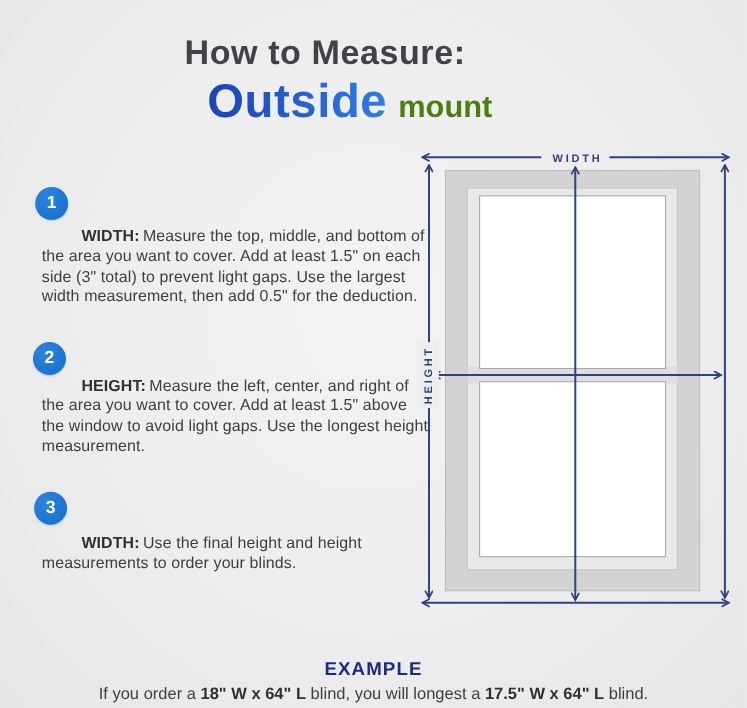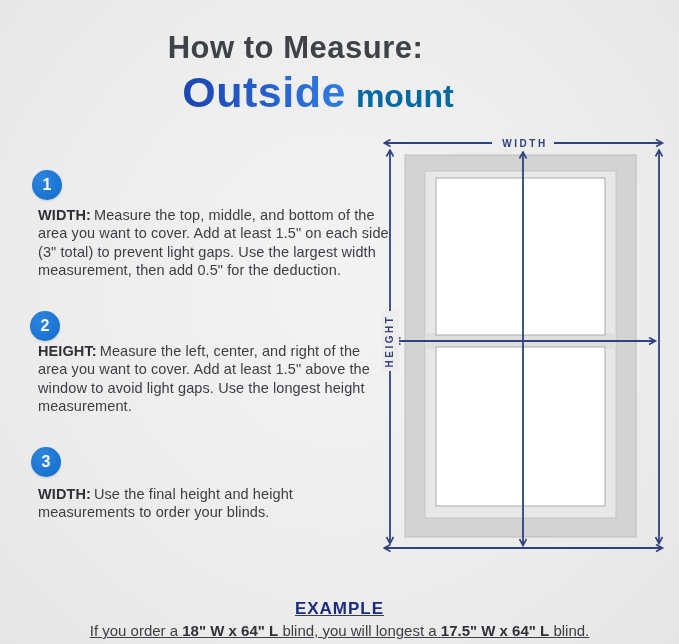--- a/index.html
+++ b/index.html
@@ -15,50 +15,50 @@
   .title-block { position:absolute; top:30px; left:0; width:591px; text-align:center; }
   .title-line1 { font-size:31px; font-weight:700; color:#3f4347; letter-spacing:.5px; }
   .title-line2 { margin-top:2px; }
   .title-highlight {
     font-size:43px; font-weight:800; letter-spacing:.5px;
     background:linear-gradient(90deg,#1c43b4 0%,#2f7de1 100%);
     -webkit-background-clip:text; background-clip:text;
     color:transparent;
     margin-left:45px;
   }
-  .title-suffix { font-size:32px; font-weight:700; color:#0369a1; margin-left:10px; }
+  .title-suffix { font-size:28px; font-weight:700; color:#4d7c0f; margin-left:10px; }
 
   
   .badge {
     position:absolute; width:30px; height:30px; border-radius:50%;
     background:radial-gradient(circle at 35% 30%, #2b84dd, #156ccc);
     color:#fff; font-size:16px; font-weight:700;
     display:flex; align-items:center; justify-content:center;
     box-shadow:0 1px 2px rgba(0,0,0,.15);
   }
   #badge-1 { left:32px; top:170px; }
   #badge-2 { left:30px; top:311px; }
   #badge-3 { left:31px; top:447px; }
 
   .copy {
     position:absolute; left:38px; width:352px;
     font-size:14.5px; line-height:18.4px; color:#3b3e43; letter-spacing:.1px;
   }
   #copy-1 { top:206px; }
   #copy-2 { top:342px; }
   #copy-3 { top:485px; }
-  .lead { font-weight:700; color:#2e3136; margin-right:3px; }
+  .lead { font-weight:700; color:#2e3136; margin-right:3px;margin-left:36px; }
 
   
   .diagram { position:absolute; left:376px; top:131px; width:296px; height:432px; }
   .diagram svg { display:block; }
   .dim-label { font-size:10px; font-weight:700; letter-spacing:2.5px; fill:#31417f; }
 
   
-  .example { position:absolute; top:599px; left:0; width:679px; text-align:center;text-decoration:underline; }
+  .example { position:absolute; top:599px; left:0; width:679px; text-align:center; }
   .example-heading { font-size:17px; font-weight:800; color:#1a2b80; letter-spacing:1px; }
   .example-sentence { margin-top:3px; font-size:15px; color:#3b3e43; }
   .example-sentence b { color:#2e3136; }
 </style>
 </head>
 <body>
 
 <div class="title-block">
   <div class="title-line1">How to Measure:</div>
   <div class="title-line2">

